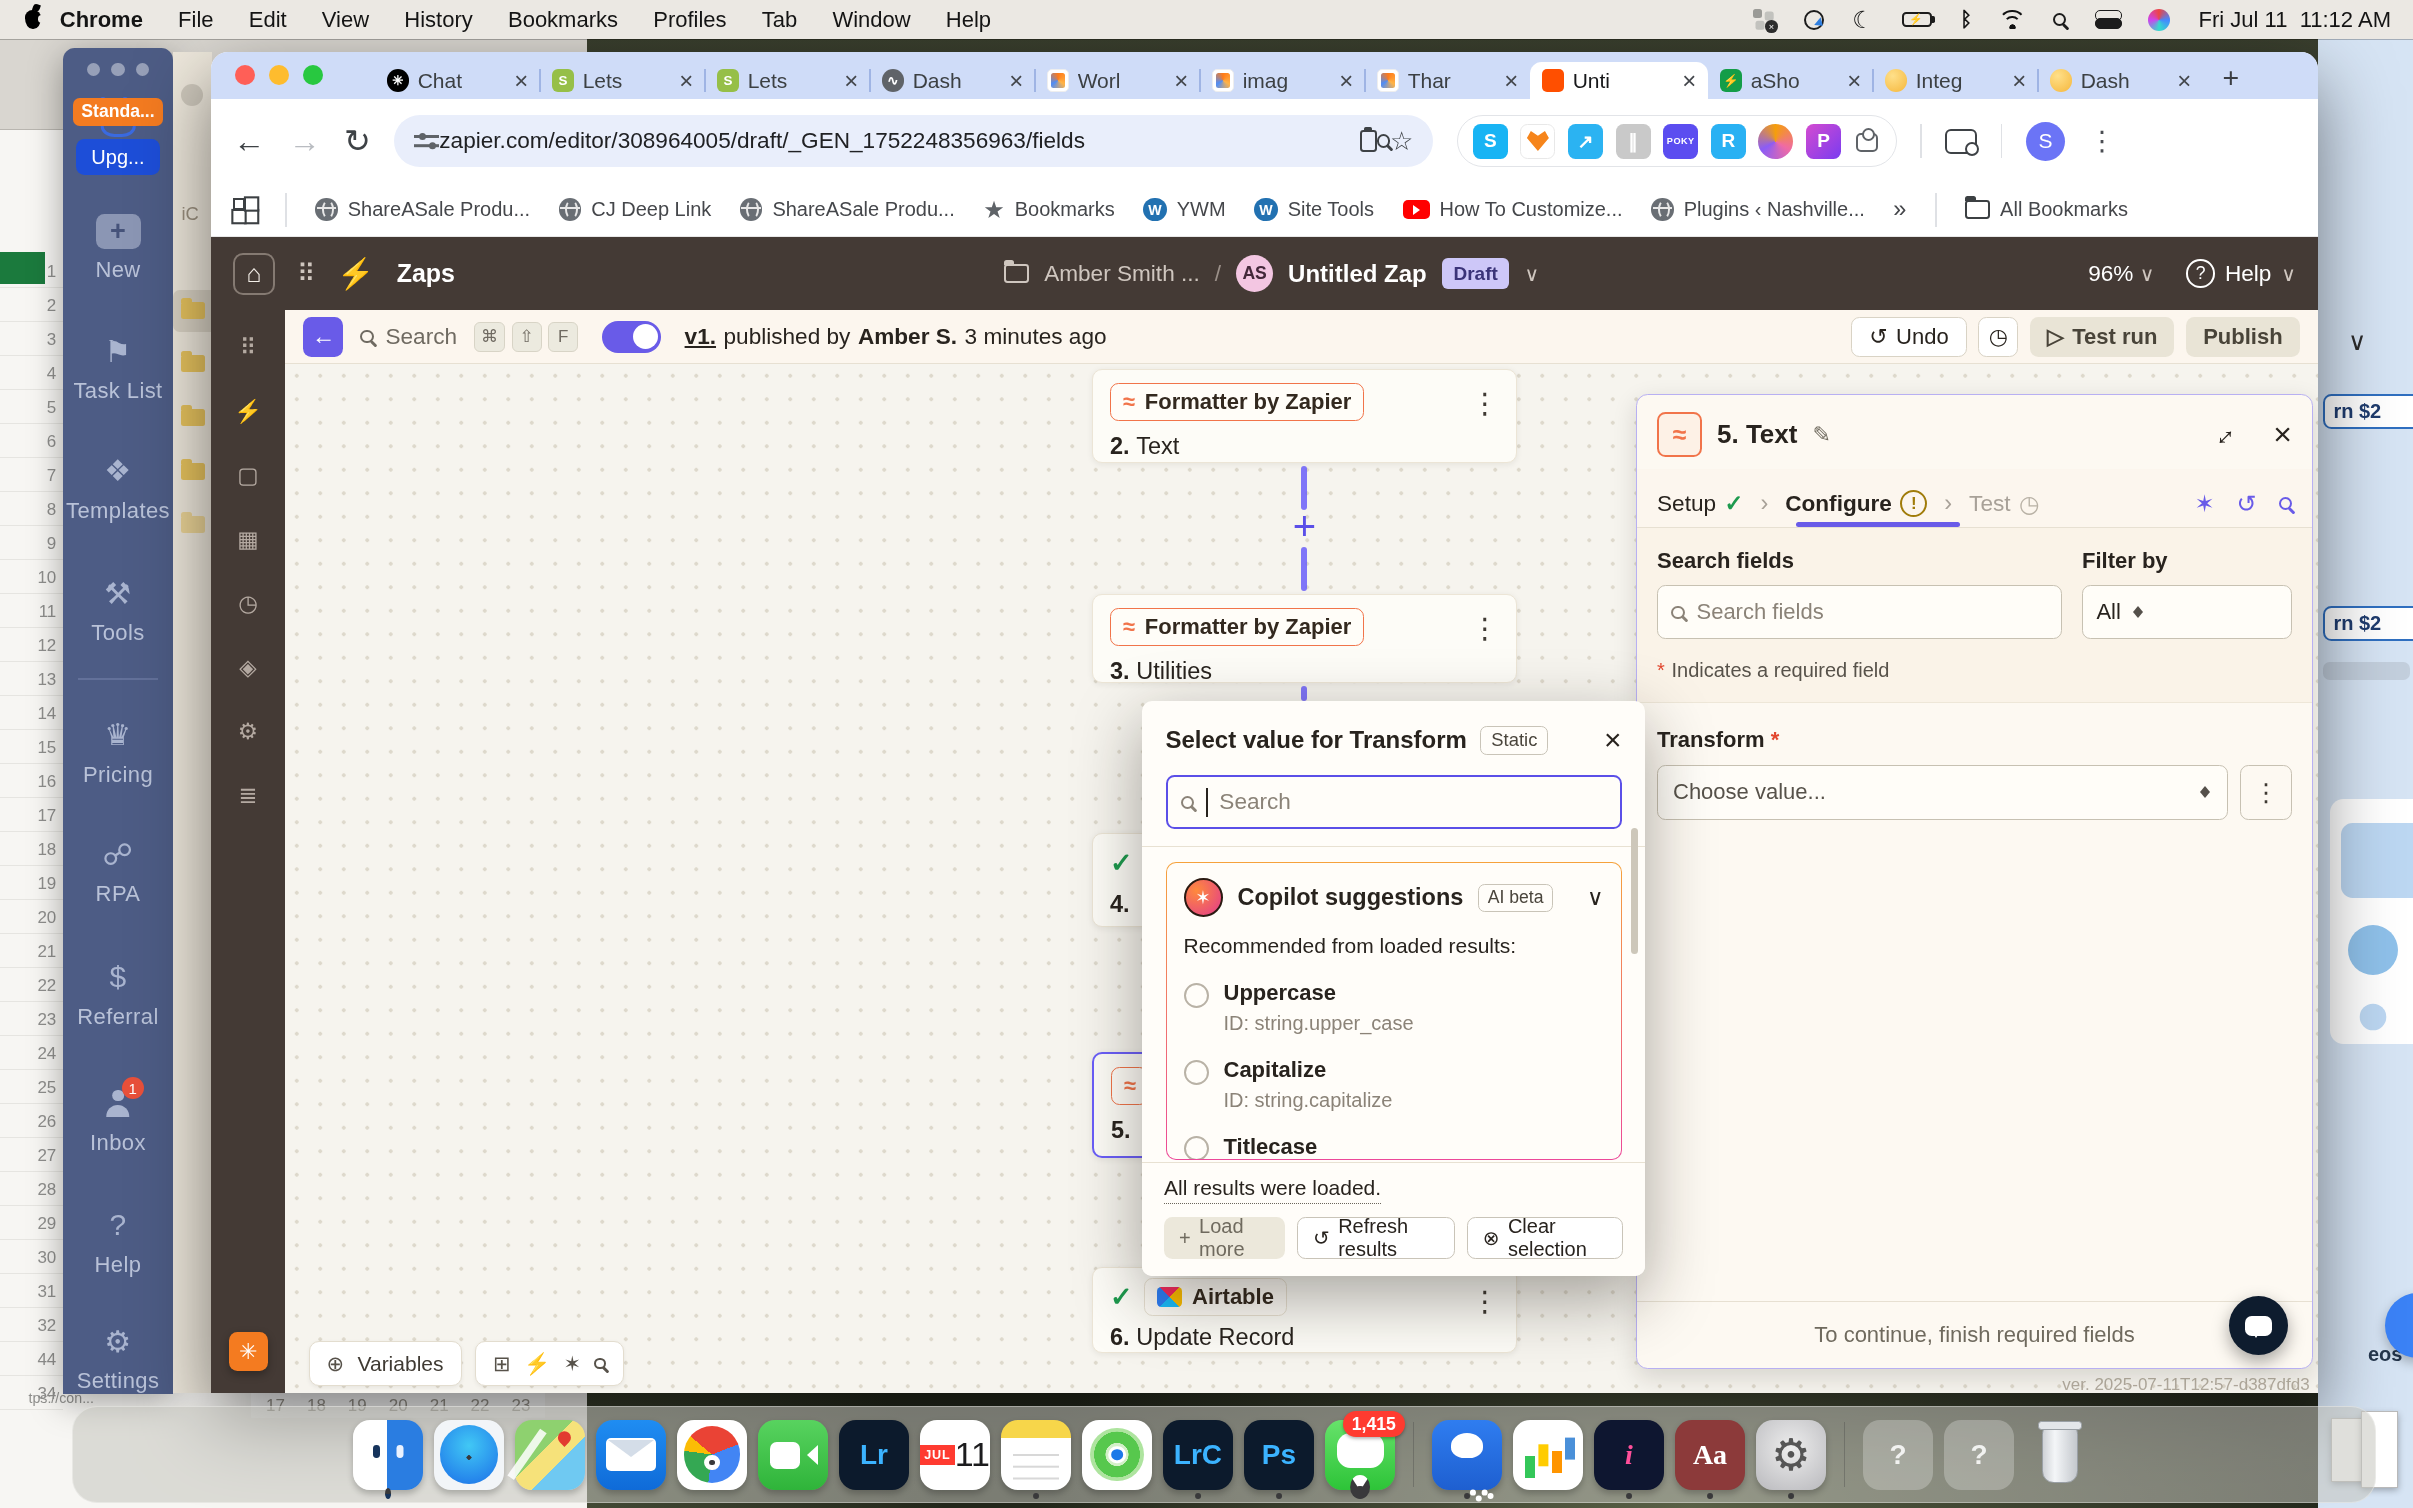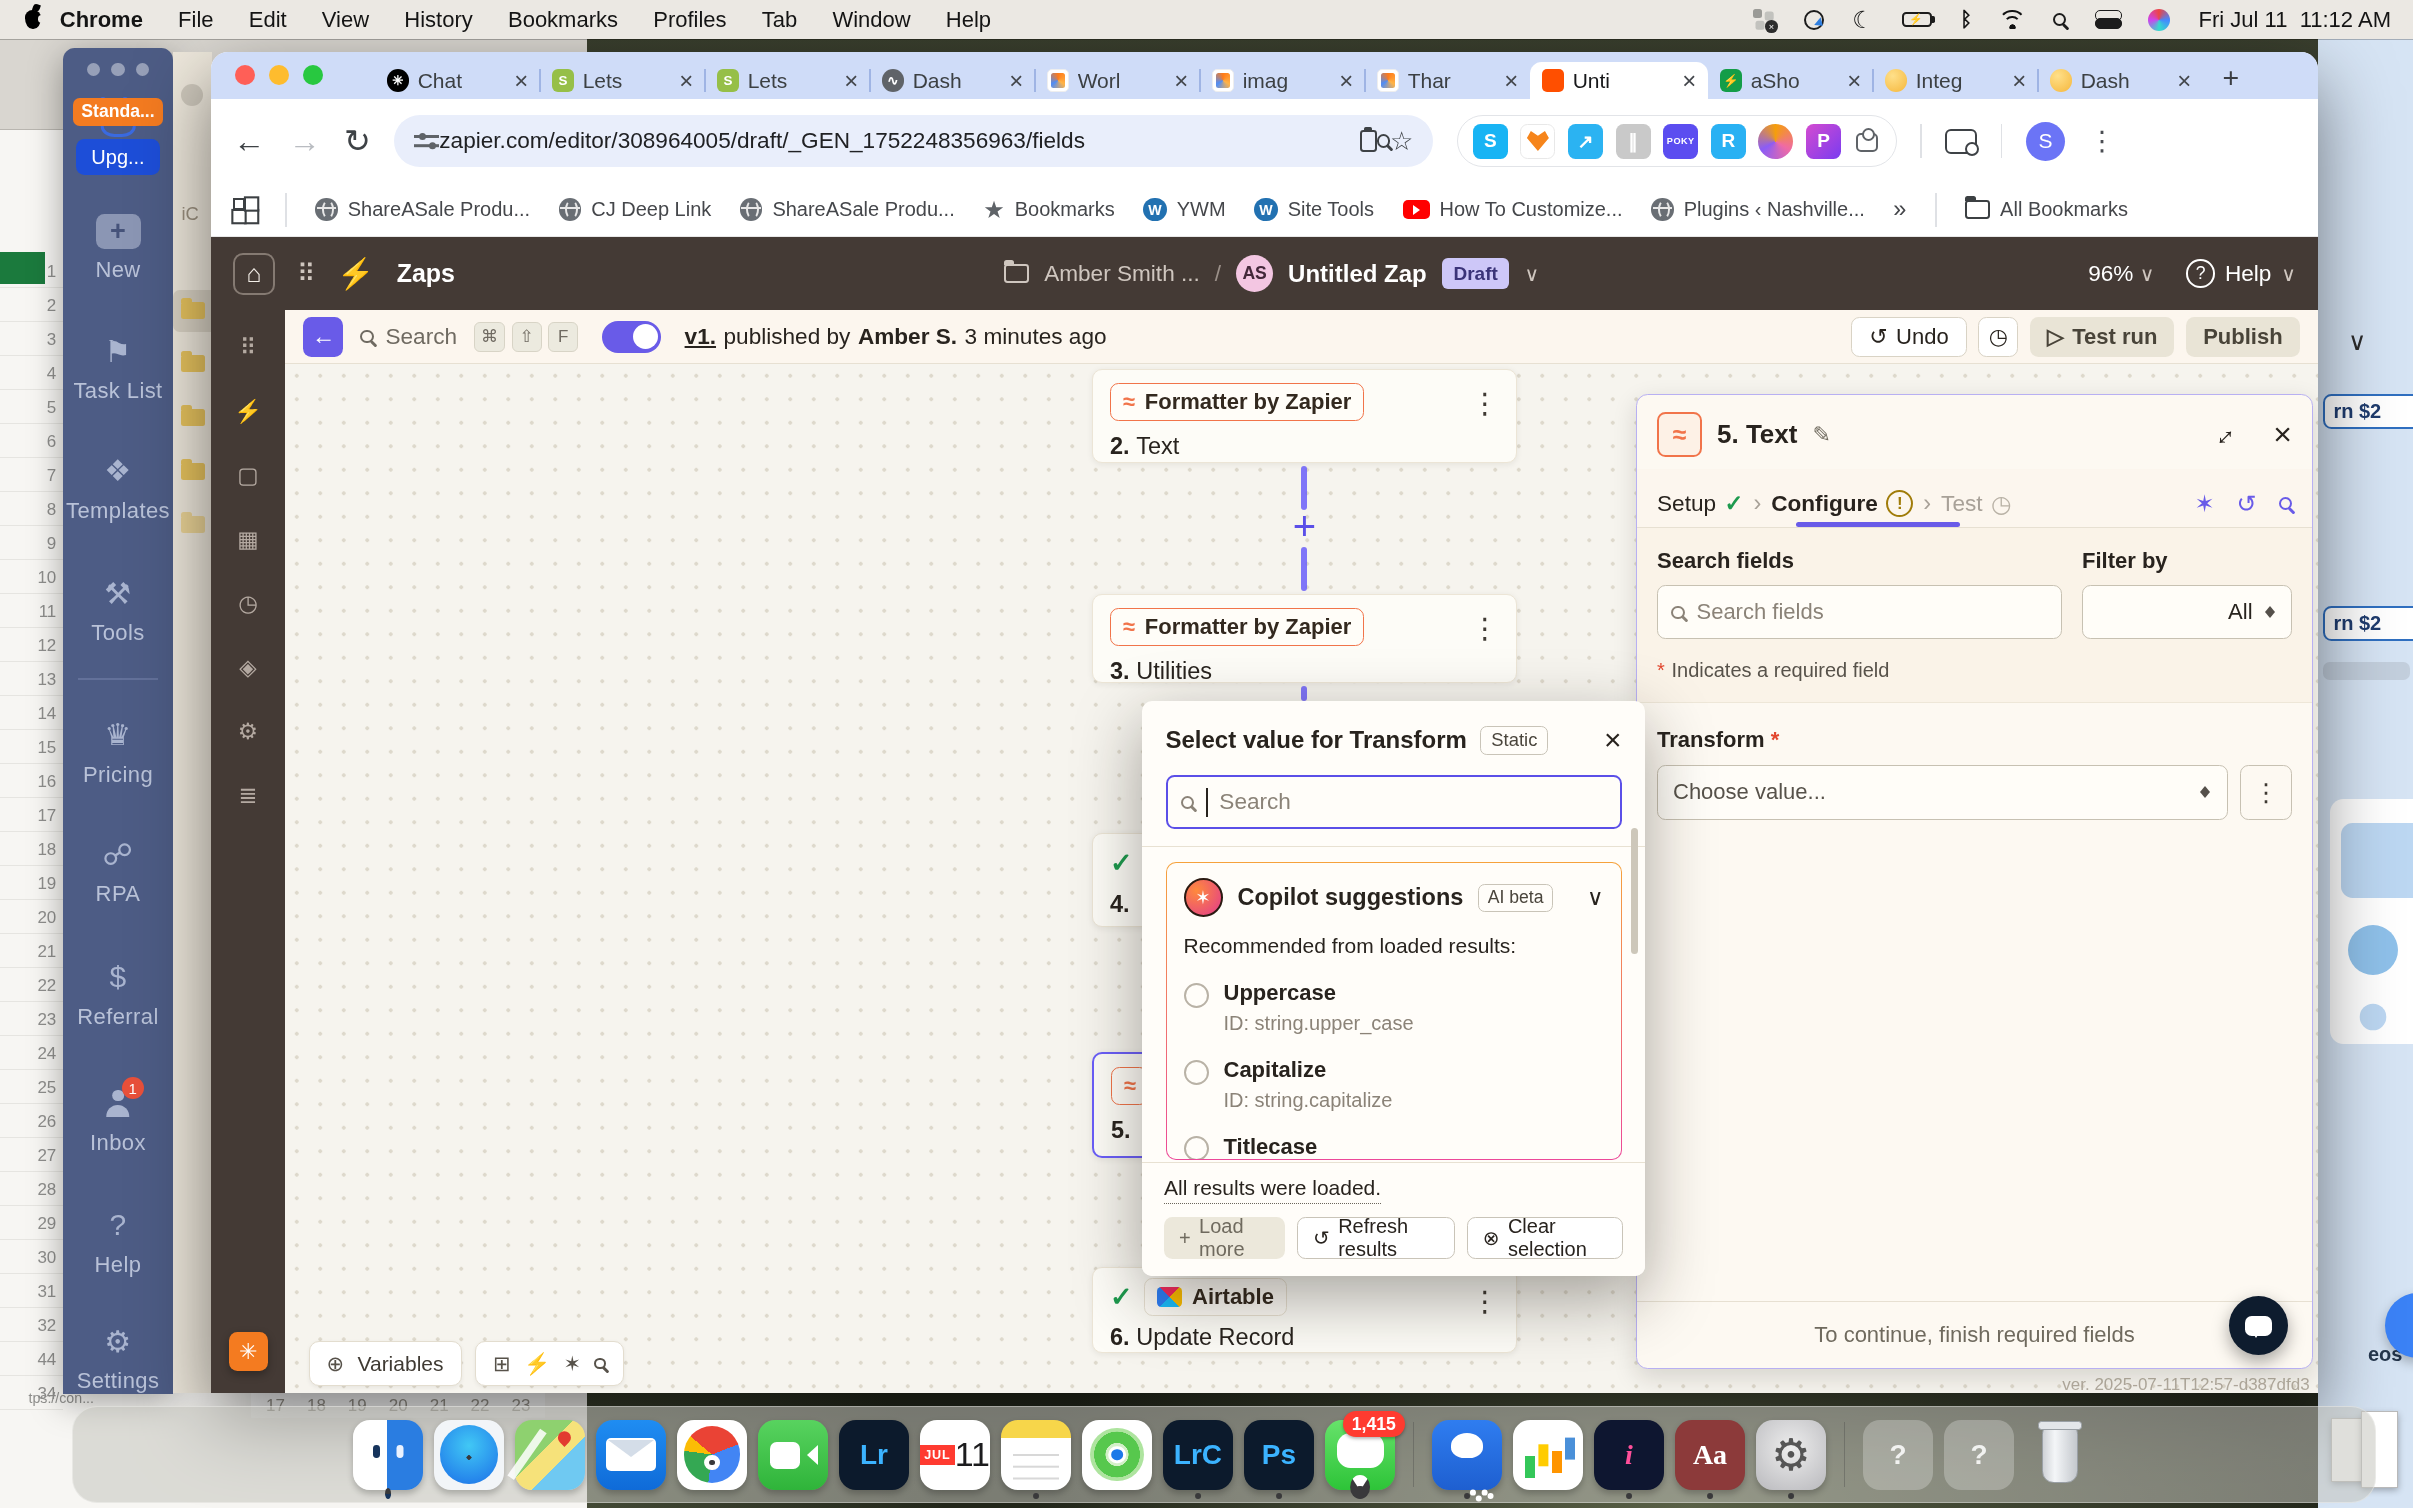--- a/index.html
+++ b/index.html
@@ -237,37 +237,37 @@
   .fbl{background:#fff;border:1.7px solid #c9c4b8;color:#28231e}
 
   
   .panel{position:absolute;left:1425px;top:157px;width:677px;height:975px;background:#fdf9f2;border:1.7px solid #b8b0f2;border-radius:11.7px;z-index:10;display:flex;flex-direction:column;overflow:hidden;box-shadow:0 8.4px 25px rgba(30,24,16,.14)}
   .phead{display:flex;align-items:center;gap:15px;padding:17px 20px 11.7px}
   .picx{width:45px;height:45px;border:2.1px solid #f1744a;background:#fdf1e6;border-radius:8.4px;color:#f1744a;font-size:25px;font-weight:700}
   .ptitle{font-size:26px;font-weight:700;color:#28231e}
   .ppencil{font-size:22px;color:#6f6a5e}
   .pexp{margin-left:auto;font-size:27px;color:#28231e;transform:rotate(-45deg)}
   .pclose{font-size:32px;color:#28231e;margin-left:22px}
-  .ptabs{display:flex;align-items:center;gap:10px;padding:11.7px 20px 0;border-bottom:0.8px solid #e7e0d2;height:59px;position:relative;background:#fcf6ee}
+  .ptabs{display:flex;align-items:center;gap:17px;padding:11.7px 20px 0;border-bottom:0.8px solid #e7e0d2;height:59px;position:relative;background:#fcf6ee}
   .ptab{display:flex;align-items:center;gap:8.4px;font-size:22.6px;color:#28231e}
   .ptab .ok{color:#1d9a4e;font-weight:700}
   .ptab.bold{font-weight:700}
   .ptab.dim{color:#a8a198}
   .tsep{color:#a8a198;font-size:23.5px}
   .warn{width:27px;height:27px;border:2.5px solid #a07c0a;color:#a07c0a;border-radius:50%;font-size:17px;font-weight:700}
   .pend{color:#b9b2a6;font-size:23.5px}
   .uline{position:absolute;left:159px;bottom:-0.8px;width:164px;height:5px;background:#695be8;border-radius:2.5px}
   .picons{margin-left:auto;display:flex;gap:22px;color:#695be8;font-size:24px;align-items:center}
   .psec1{background:#faf3e8;padding:20px;border-bottom:0.8px solid #eee7d8}
   .frow{display:flex;gap:20px}
   .fcol{flex:1}
   .fcol.narrow{flex:0 0 210px}
   .flab{font-size:22px;font-weight:600;color:#28231e;margin-bottom:11.7px}
   .inp{height:54px;border:1.7px solid #c7c1b2;border-radius:8.4px;background:#fffdf8;display:flex;align-items:center;gap:11.7px;padding:0 13.4px;font-size:22px;color:#8b8378}
-  .sel{justify-content:flex-end;color:#28231e}
+  .sel{justify-content:flex-start;color:#28231e}
   .updown{width:13.4px;height:22px;position:relative;flex:none}
   .updown::before,.updown::after{content:"";position:absolute;left:0.8px;border:5.9px solid transparent}
   .updown::before{top:0;border-bottom:6.7px solid #55504a}
   .updown::after{bottom:0;border-top:6.7px solid #55504a}
   .req{margin-top:20px;font-size:20px;color:#57524a}
   .reqs{color:#e2472e;margin-right:6.7px}
   .psec2{padding:23.5px 20px}
   .selrow{display:flex;gap:11.7px;margin-top:11.7px}
   .bigsel{flex:1;height:55px;border:1.7px solid #c7c1b2;border-radius:8.4px;background:#fffdf8;display:flex;align-items:center;justify-content:space-between;padding:0 15px;font-size:22px;color:#57524a}
   .dotbtn{width:52px;height:55px;border:1.7px solid #c7c1b2;border-radius:8.4px;font-size:25px;color:#3f3a33}

